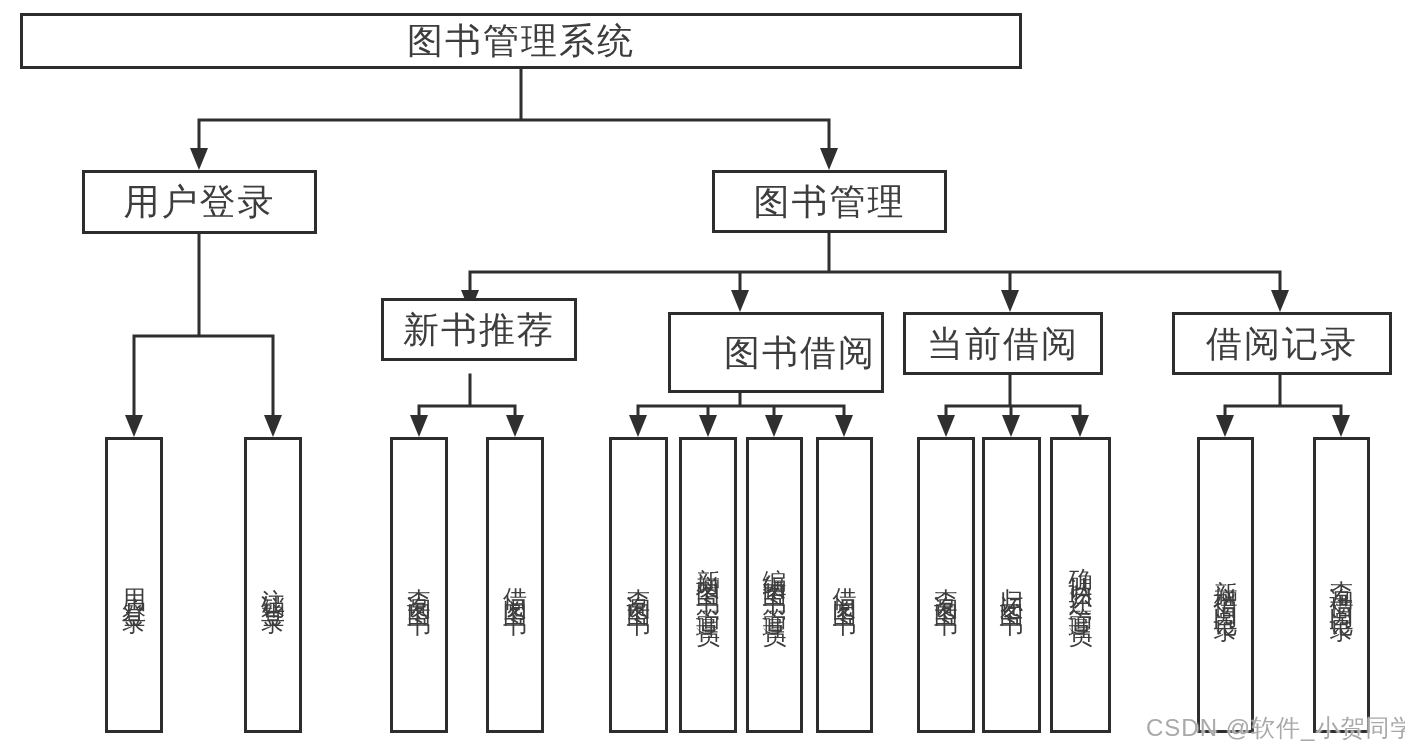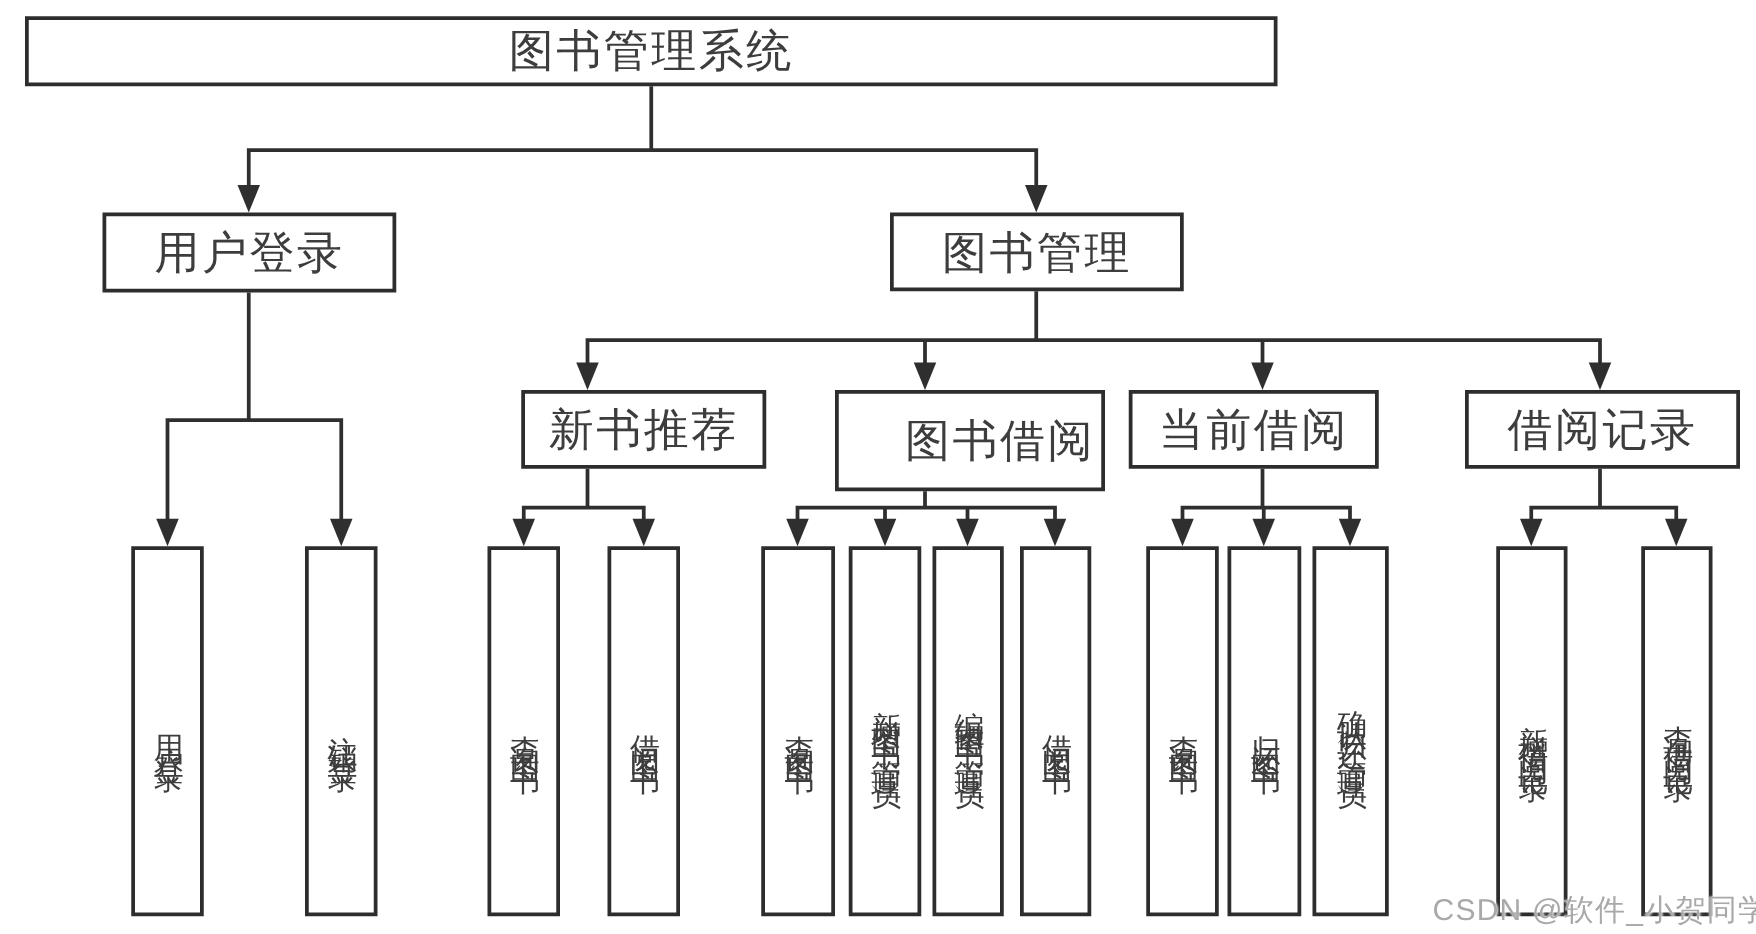--- a/index.html
+++ b/index.html
@@ -125,21 +125,21 @@
     <span>图书管理系统</span>
   </div>
 
   <div class="node" style="left:82px; top:170px; width:235px; height:64px;">
     <span>用户登录</span>
   </div>
   <div class="node" style="left:712px; top:170px; width:235px; height:63px;">
     <span>图书管理</span>
   </div>
 
-  <div class="node" style="left:381px; top:312px; width:196px; height:63px;margin-left:36px;">
+  <div class="node" style="left:381px; top:298px; width:196px; height:63px;">
     <span>新书推荐</span>
   </div>
   <div class="node" style="left:668px; top:312px; width:216px; height:81px;padding-left:48px;">
     <span>图书借阅</span>
   </div>
   <div class="node" style="left:903px; top:312px; width:200px; height:63px;">
     <span>当前借阅</span>
   </div>
   <div class="node" style="left:1172px; top:312px; width:220px; height:63px;">
     <span>借阅记录</span>

